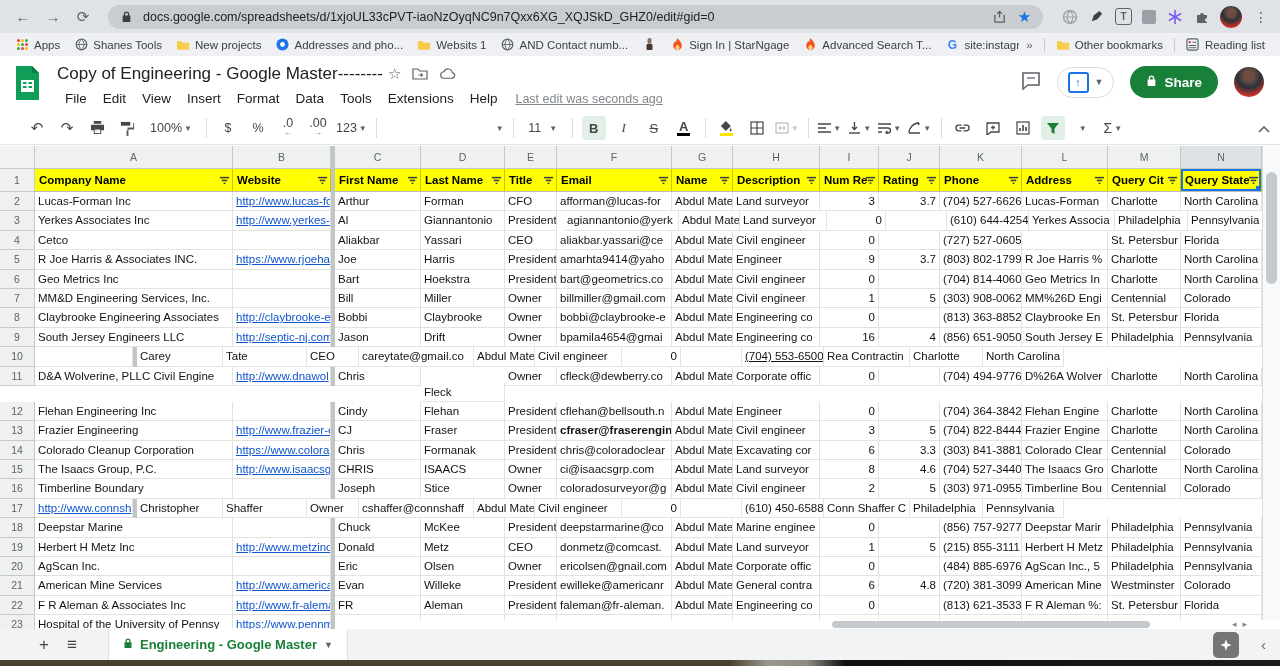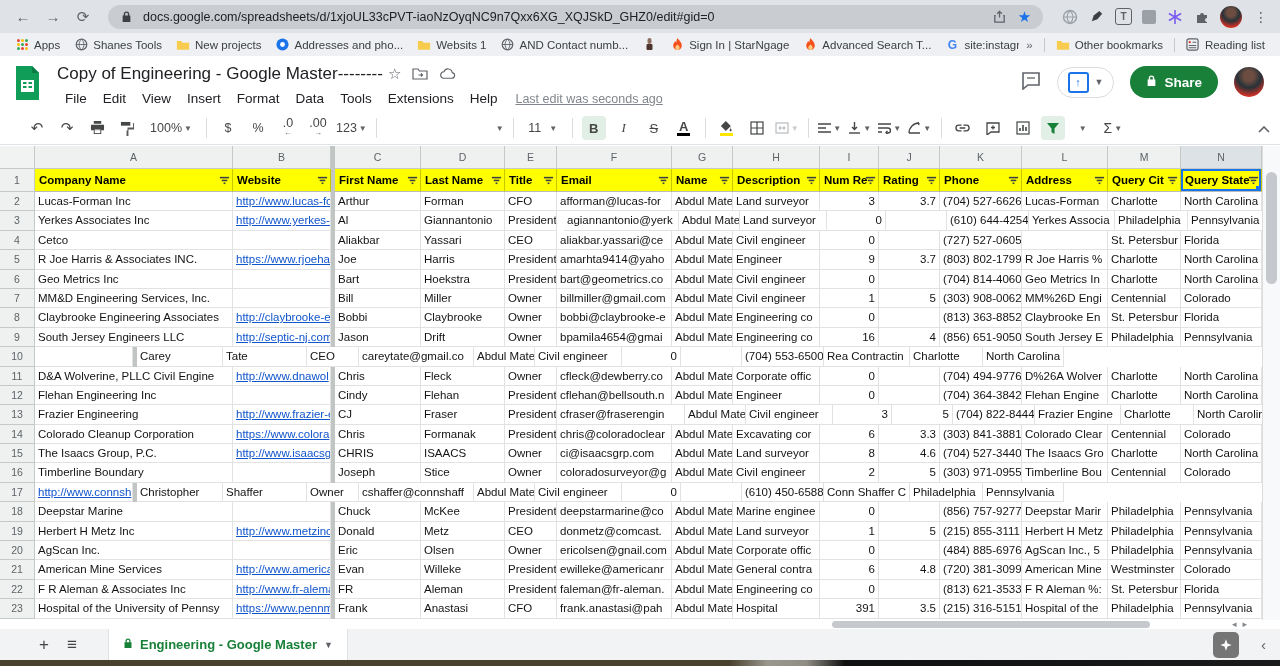--- a/index.html
+++ b/index.html
@@ -754,32 +754,32 @@
         <div class="cell ac" style="width: 98px;"></div>
         <div class="spacercol" style="height: 19.4px;"></div>
         <div class="cell" style="width: 86px;">Carey</div>
         <div class="cell" style="width: 84px;">Tate</div>
         <div class="cell" style="width: 52px;">CEO</div>
         <div class="cell" style="width: 115px;">careytate@gmail.co</div>
         <div class="cell" style="width: 61px;">Abdul Mate</div>
         <div class="cell" style="width: 87px;">Civil engineer</div>
         <div class="cell ar" style="width: 59px;">0</div>
         <div class="cell ar" style="width: 61px;"></div>
-        <div class="cell" style="width: 82px;">(704) 553-6500</div>
+        <div class="cell" style="width: 82px; text-decoration: underline;">(704) 553-6500</div>
         <div class="cell" style="width: 86px;">Rea Contractin</div>
         <div class="cell" style="width: 73px;">Charlotte</div>
         <div class="cell" style="width: 81px;">North Carolina</div>
       </div>
       <div class="grow">
         <div class="rownum" style="height: 19.4px; line-height: 18.4px;">11</div>
         <div class="cell" style="width: 198px;">D&amp;A Wolverine, PLLC Civil Engine</div>
         <div class="cell ac link" style="width: 98px;">http://www.dnawol</div>
         <div class="spacercol" style="height: 19.4px;"></div>
         <div class="cell" style="width: 86px;">Chris</div>
-        <div class="cell" style="width: 84px;">Fleck</div>
+        <div class="cell" style="width: 84px; margin-top: 16px;">Fleck</div>
         <div class="cell" style="width: 52px;">Owner</div>
         <div class="cell" style="width: 115px;">cfleck@dewberry.co</div>
         <div class="cell" style="width: 61px;">Abdul Mate</div>
         <div class="cell" style="width: 87px;">Corporate offic</div>
         <div class="cell ar" style="width: 59px;">0</div>
         <div class="cell ar" style="width: 61px;"></div>
         <div class="cell" style="width: 82px;">(704) 494-9776</div>
         <div class="cell" style="width: 86px;">D%26A Wolver</div>
         <div class="cell" style="width: 73px;">Charlotte</div>
         <div class="cell" style="width: 81px;">North Carolina</div>
@@ -803,21 +803,21 @@
         <div class="cell" style="width: 81px;">North Carolina</div>
       </div>
       <div class="grow">
         <div class="rownum" style="height: 19.4px; line-height: 18.4px;">13</div>
         <div class="cell" style="width: 198px;">Frazier Engineering</div>
         <div class="cell ac link" style="width: 98px;">http://www.frazier-e</div>
         <div class="spacercol" style="height: 19.4px;"></div>
         <div class="cell" style="width: 86px;">CJ</div>
         <div class="cell" style="width: 84px;">Fraser</div>
         <div class="cell" style="width: 52px;">President</div>
-        <div class="cell" style="width: 128px;">cfraser@fraserengin</div>
+        <div class="cell" style="width: 115px; font-weight: bold;">cfraser@fraserengin</div>
         <div class="cell" style="width: 61px;">Abdul Mate</div>
         <div class="cell" style="width: 87px;">Civil engineer</div>
         <div class="cell ar" style="width: 59px;">3</div>
         <div class="cell ar" style="width: 61px;">5</div>
         <div class="cell" style="width: 82px;">(704) 822-8444</div>
         <div class="cell" style="width: 86px;">Frazier Engine</div>
         <div class="cell" style="width: 73px;">Charlotte</div>
         <div class="cell" style="width: 81px;">North Carolina</div>
       </div>
       <div class="grow">

